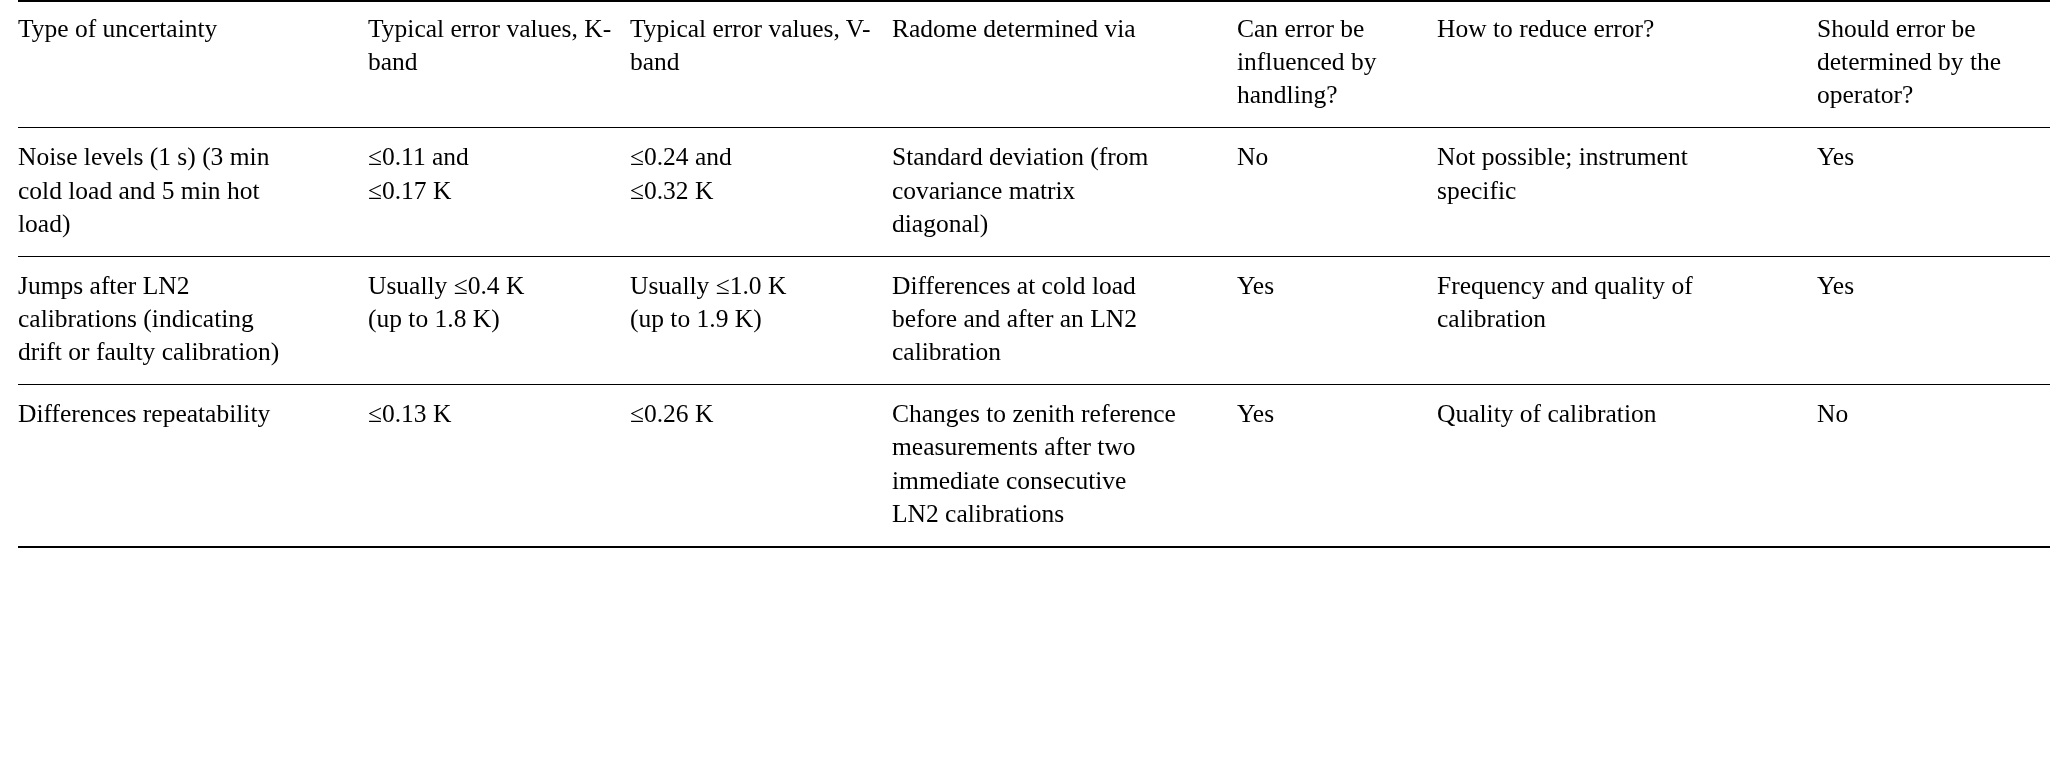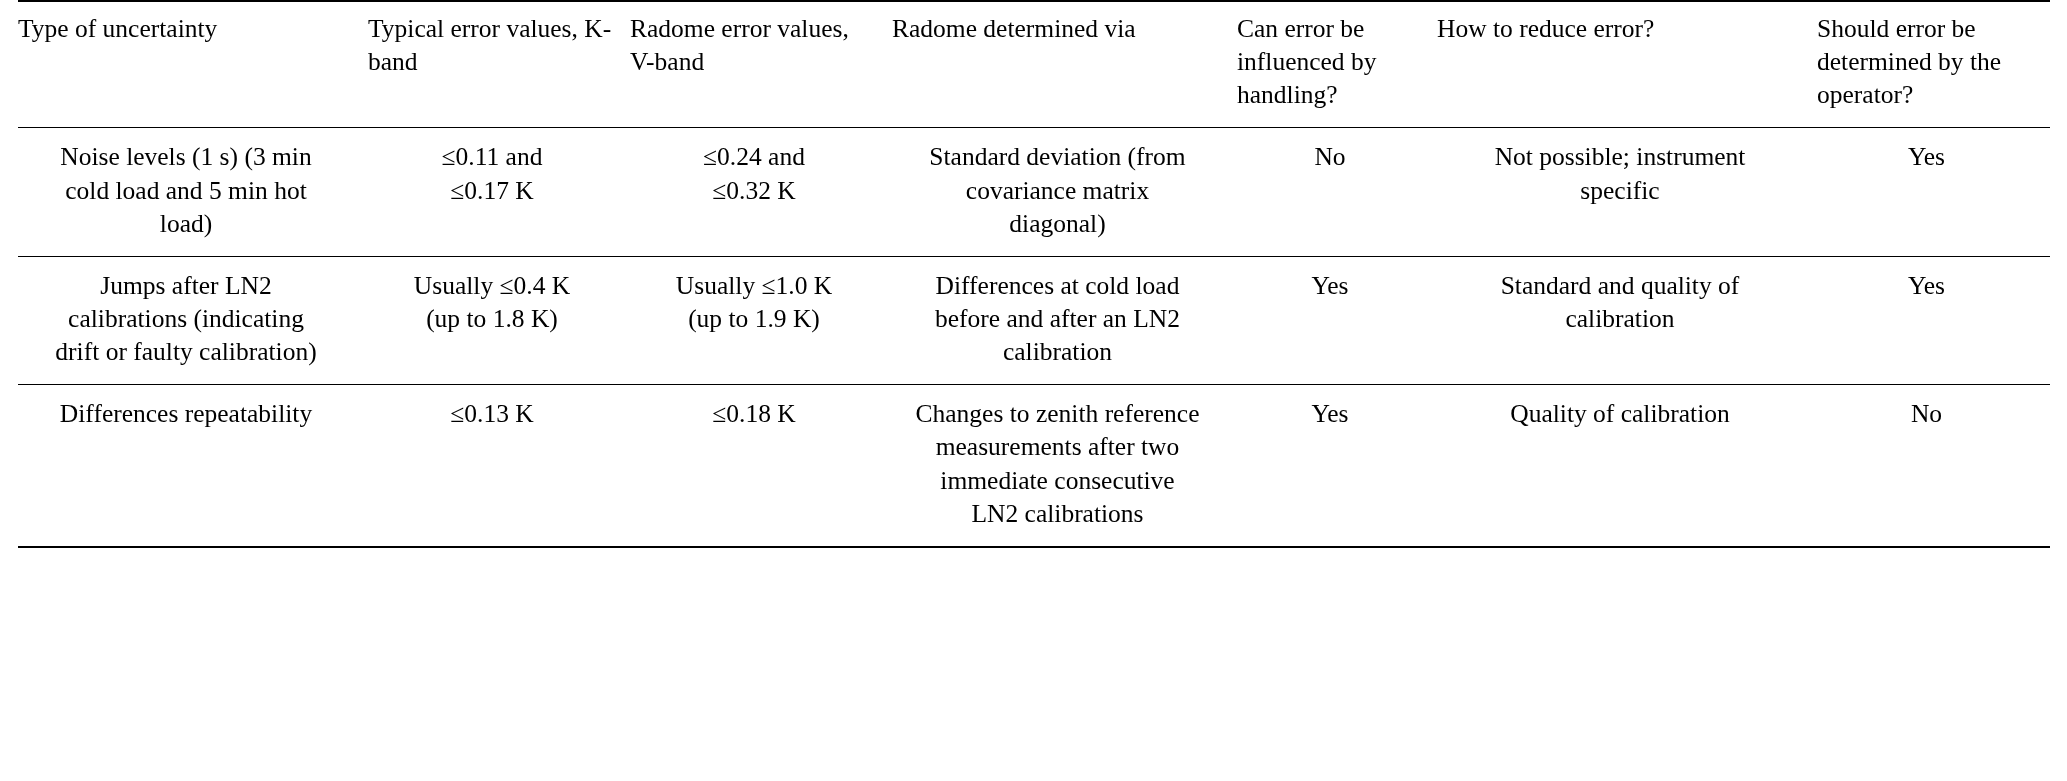--- a/index.html
+++ b/index.html
@@ -40,21 +40,20 @@
     border-bottom: 1.6px solid #000;
   }
   table.uncertainty-table thead th {
     text-align: left;
     font-weight: normal;
     vertical-align: top;
     padding: 10px 14px 16px 0;
   }
   table.uncertainty-table tbody tr {
     border-bottom: 1.2px solid #000;
-    text-align: center;
   }
   table.uncertainty-table tbody tr:last-child {
     border-bottom: 2.5px solid #000;
   }
   table.uncertainty-table tbody td {
     vertical-align: top;
     padding: 12px 14px 16px 0;
     white-space: pre-line;
   }
 </style>
@@ -69,21 +68,21 @@
         <col class="c2">
         <col class="c3">
         <col class="c4">
         <col class="c5">
         <col class="c6">
     </colgroup>
     <thead>
       <tr>
         <th>Type of uncertainty</th>
         <th>Typical error values, K-band</th>
-        <th>Radome error values, V-band</th>
+        <th>Typical error values, V-band</th>
         <th>Radome determined via</th>
         <th>Can error be influenced by handling?</th>
         <th>How to reduce error?</th>
         <th>Should error be determined by the operator?</th>
       </tr>
     </thead>
     <tbody>
       <tr>
         <td>Noise levels (1 s) (3 min
 cold load and 5 min hot
@@ -105,28 +104,28 @@
 calibrations (indicating
 drift or faulty calibration)</td>
         <td>Usually ≤0.4 K
 (up to 1.8 K)</td>
         <td>Usually ≤1.0 K
 (up to 1.9 K)</td>
         <td>Differences at cold load
 before and after an LN2
 calibration</td>
         <td>Yes</td>
-        <td>Standard and quality of
+        <td>Frequency and quality of
 calibration</td>
         <td>Yes</td>
       </tr>
       <tr>
         <td>Differences repeatability</td>
         <td>≤0.13 K</td>
-        <td>≤0.18 K</td>
+        <td>≤0.26 K</td>
         <td>Changes to zenith reference
 measurements after two
 immediate consecutive
 LN2 calibrations</td>
         <td>Yes</td>
         <td>Quality of calibration</td>
         <td>No</td>
       </tr>
     </tbody>
   </table>

